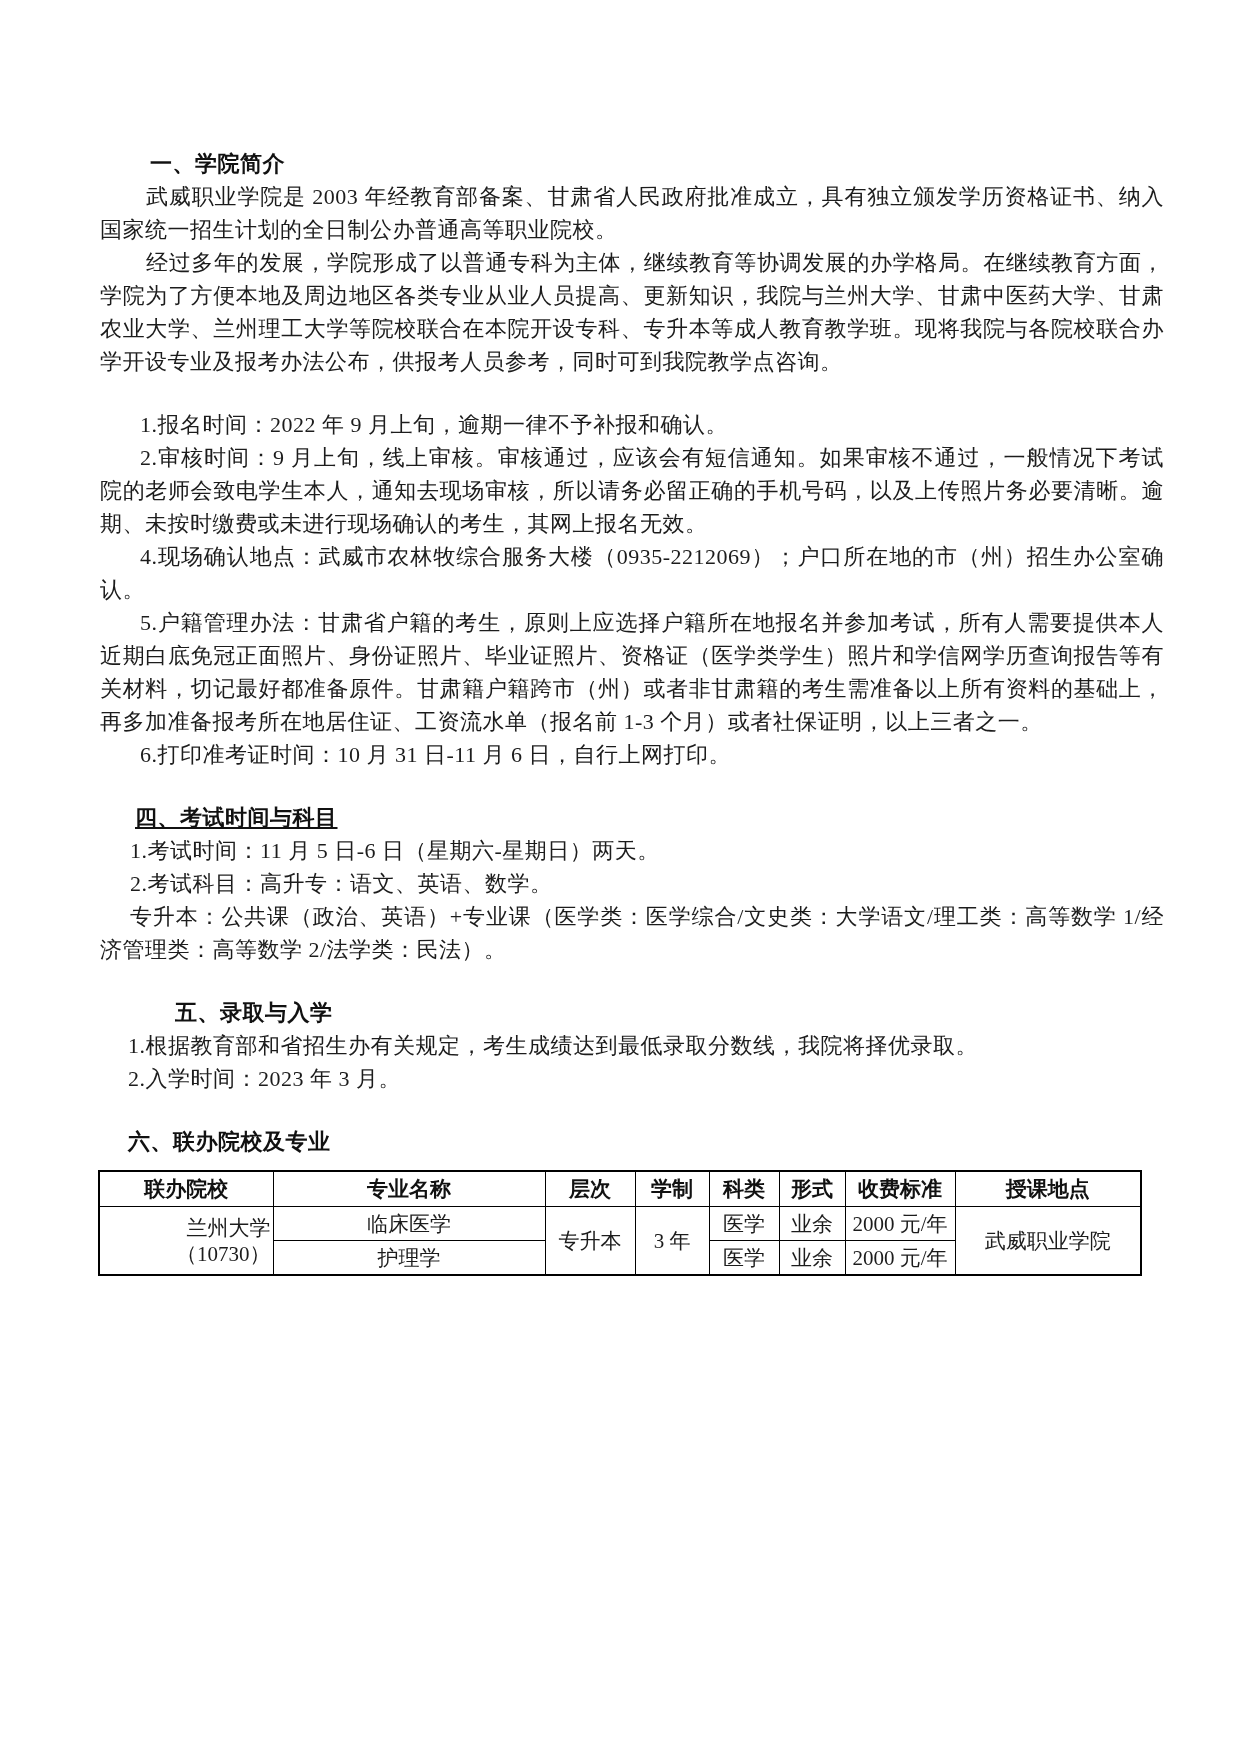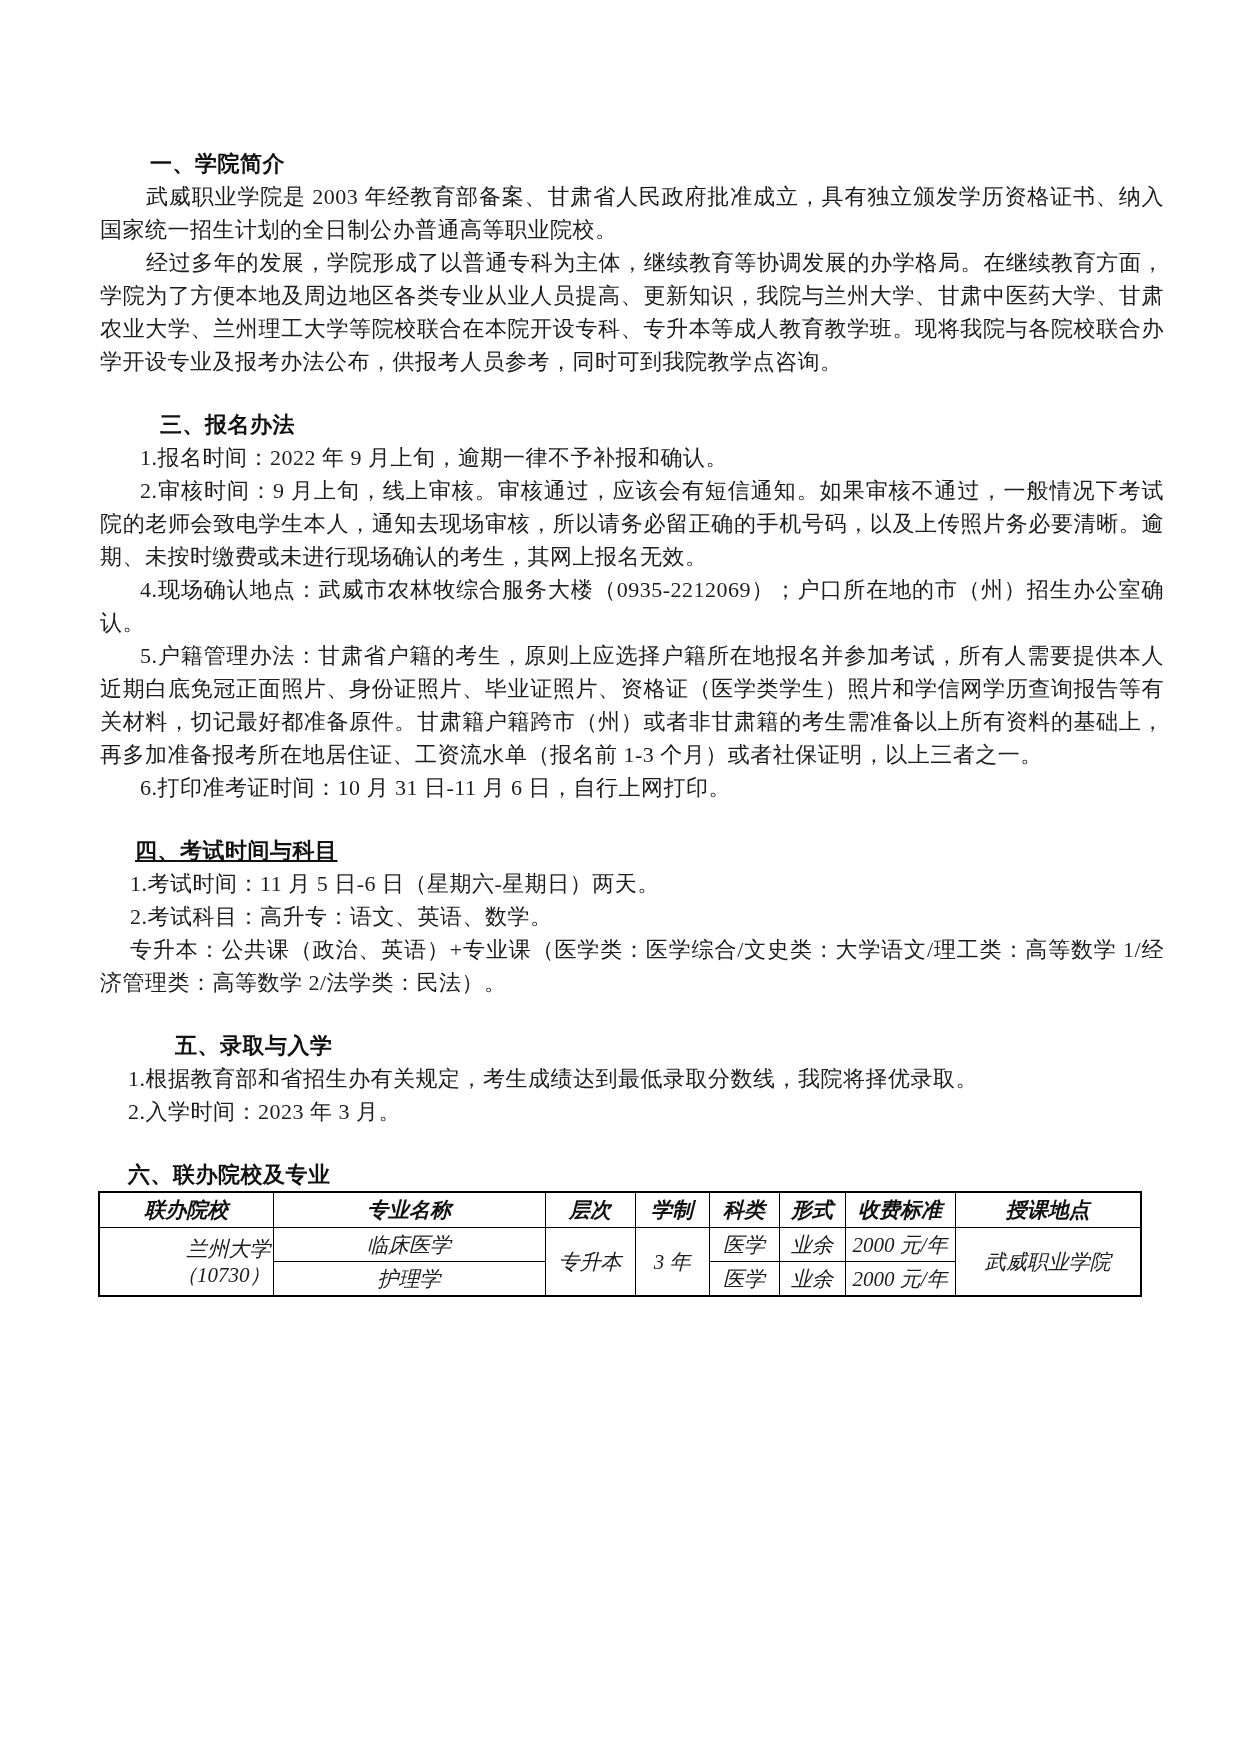--- a/index.html
+++ b/index.html
@@ -39,24 +39,23 @@
   .ind28 { text-indent: 28px; }
   .pind46 { text-indent: 46px; }
   .pind40 { text-indent: 40px; }
   .pind30 { text-indent: 30px; }
   .pind28 { text-indent: 28px; }
 
   table.tbl {
     border-collapse: collapse;
     table-layout: fixed;
     width: 1042px;
-    margin-top: 0;
+    margin-top: 12px;
     margin-left: -2px;
     border: 2px solid #000000;
-    font-style: italic;
   }
   table.tbl th, table.tbl td {
     border: 1px solid #000000;
     text-align: center;
     vertical-align: middle;
     padding: 0 2px;
     overflow: hidden;
   }
   table.tbl th {
     font-family: "Liberation Sans", "DejaVu Sans", sans-serif;
@@ -83,21 +82,20 @@
 <div class="page">
 
   <div class="section">
     <h2 class="hd ind50">一、学院简介</h2>
     <p class="para pind46">武威职业学院是 2003 年经教育部备案、甘肃省人民政府批准成立，具有独立颁发学历资格证书、纳入国家统一招生计划的全日制公办普通高等职业院校。</p>
     <p class="para pind46">经过多年的发展，学院形成了以普通专科为主体，继续教育等协调发展的办学格局。在继续教育方面，学院为了方便本地及周边地区各类专业从业人员提高、更新知识，我院与兰州大学、甘肃中医药大学、甘肃农业大学、兰州理工大学等院校联合在本院开设专科、专升本等成人教育教学班。现将我院与各院校联合办学开设专业及报考办法公布，供报考人员参考，同时可到我院教学点咨询。</p>
   </div>
 
 
   <div class="section">
-    <h2 class="hd ind60">三、报名办法</h2>
     <p class="para pind40">1.报名时间：2022 年 9 月上旬，逾期一律不予补报和确认。</p>
     <p class="para pind40">2.审核时间：9 月上旬，线上审核。审核通过，应该会有短信通知。如果审核不通过，一般情况下考试院的老师会致电学生本人，通知去现场审核，所以请务必留正确的手机号码，以及上传照片务必要清晰。逾期、未按时缴费或未进行现场确认的考生，其网上报名无效。</p>
     <p class="para pind40">4.现场确认地点：武威市农林牧综合服务大楼（0935-2212069）；户口所在地的市（州）招生办公室确认。</p>
     <p class="para pind40">5.户籍管理办法：甘肃省户籍的考生，原则上应选择户籍所在地报名并参加考试，所有人需要提供本人近期白底免冠正面照片、身份证照片、毕业证照片、资格证（医学类学生）照片和学信网学历查询报告等有关材料，切记最好都准备原件。甘肃籍户籍跨市（州）或者非甘肃籍的考生需准备以上所有资料的基础上，再多加准备报考所在地居住证、工资流水单（报名前 1-3 个月）或者社保证明，以上三者之一。</p>
     <p class="para pind40">6.打印准考证时间：10 月 31 日-11 月 6 日，自行上网打印。</p>
   </div>
 
   <div class="section">
     <h2 class="hd ind35">四、考试时间与科目</h2>
     <p class="para pind30">1.考试时间：11 月 5 日-6 日（星期六-星期日）两天。</p>

